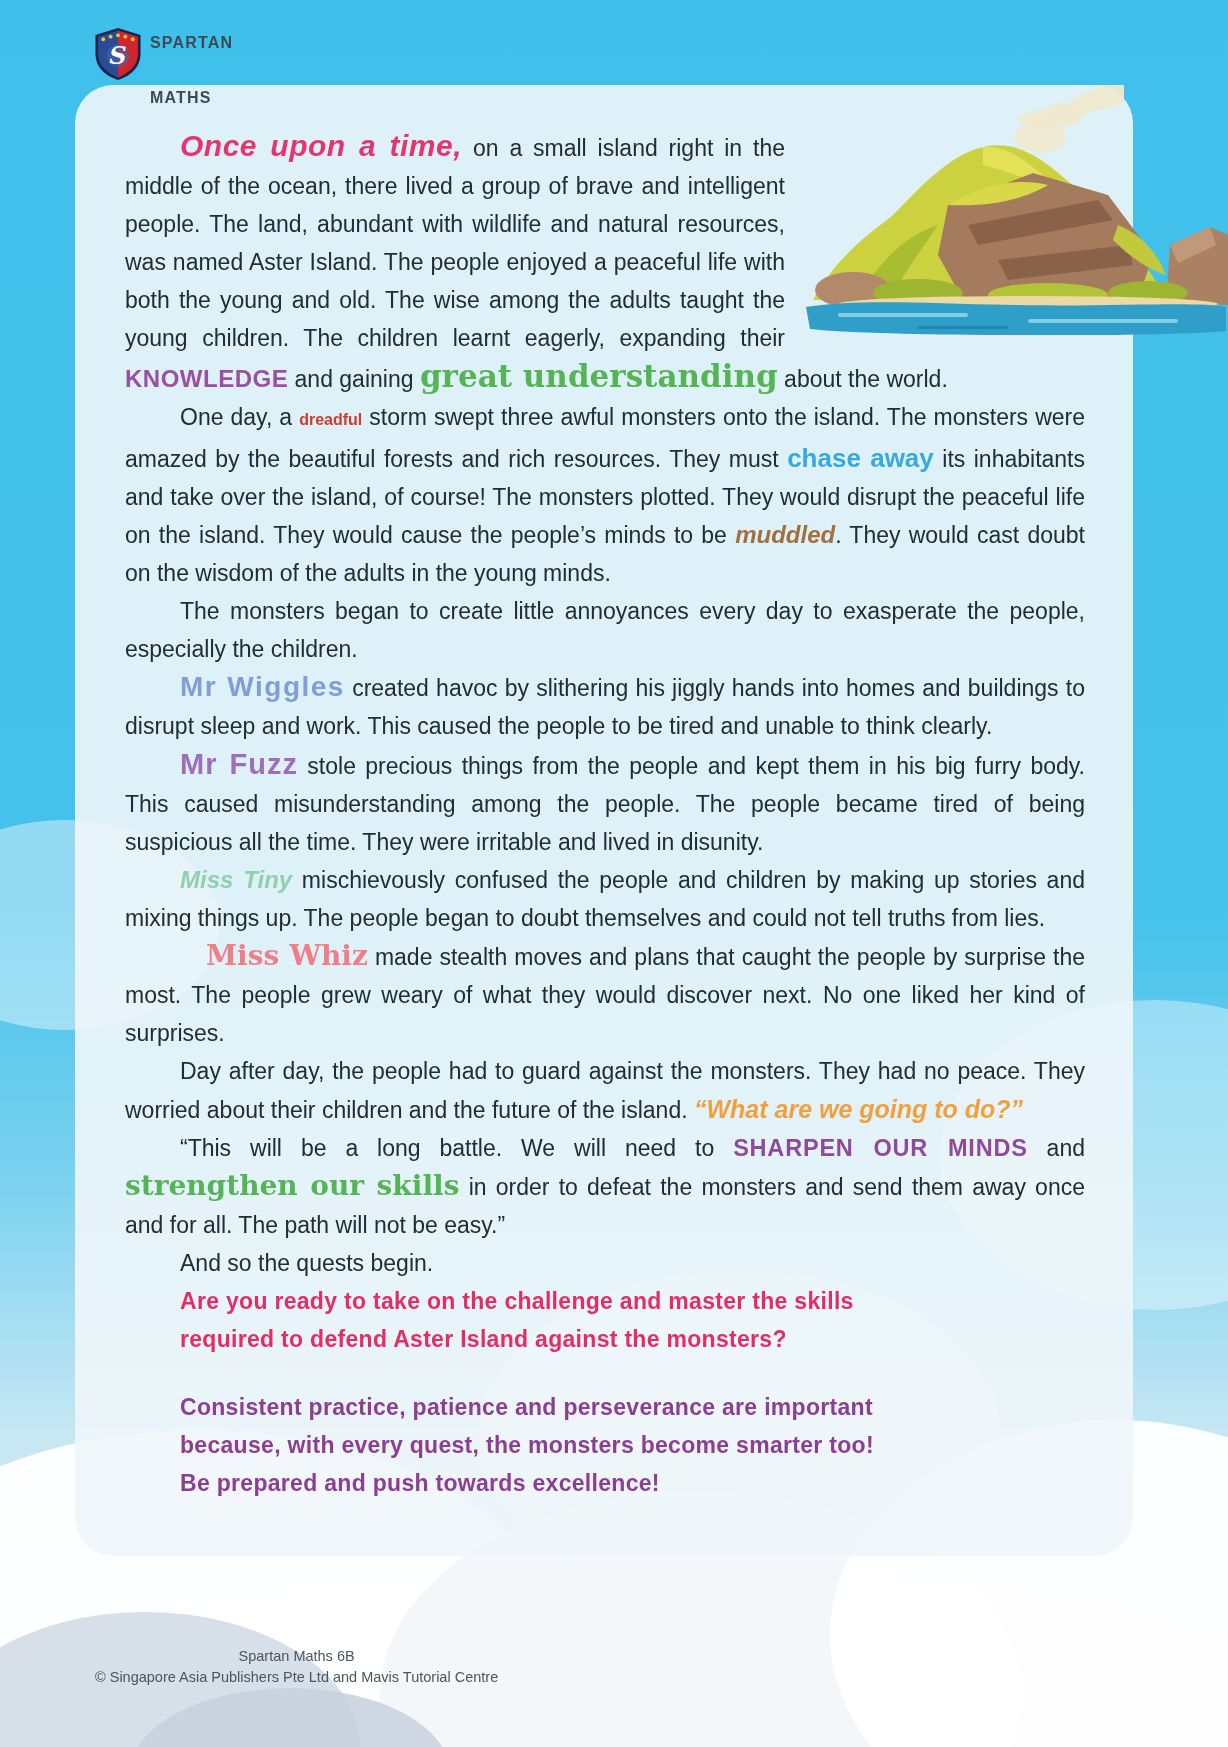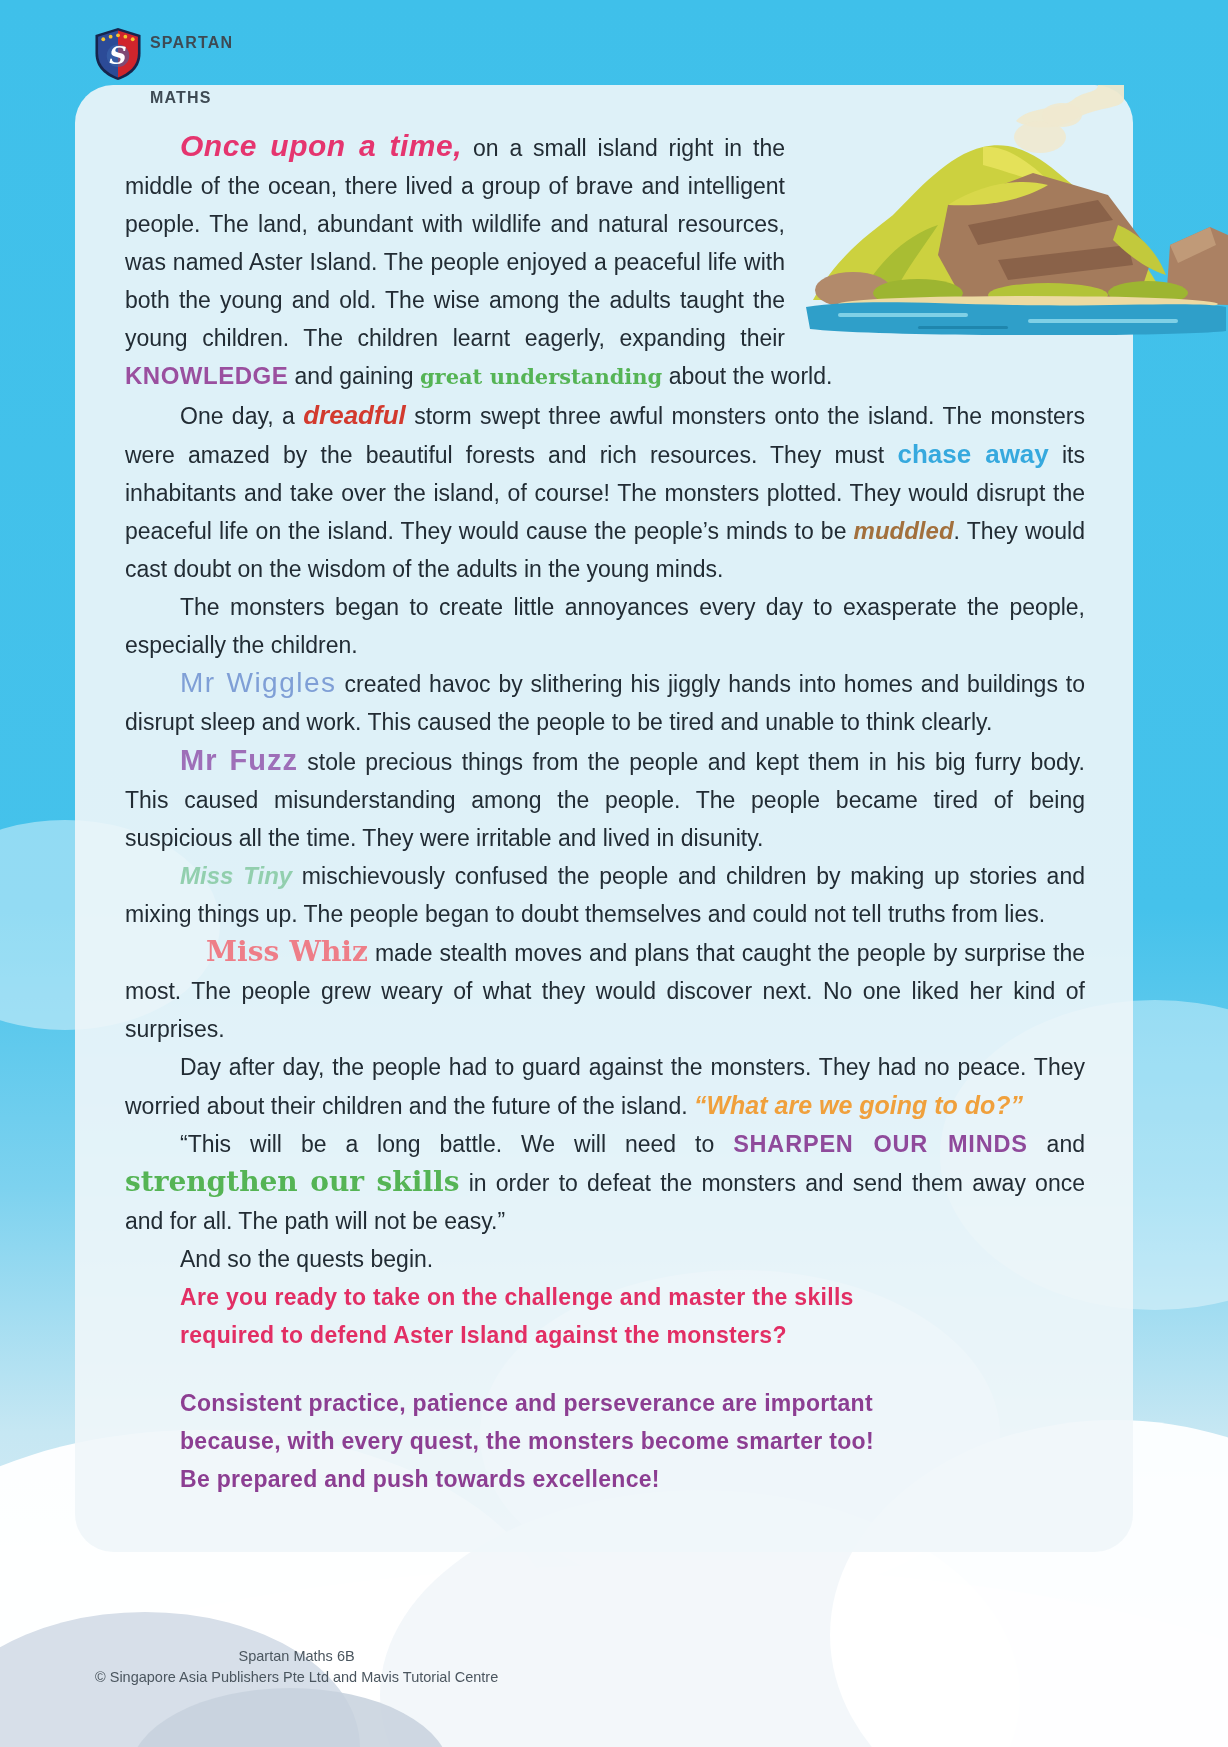--- a/index.html
+++ b/index.html
@@ -42,25 +42,25 @@
 
   
   .story p {
     margin:0; font-size:23px; line-height:38px; color:#222c34;
     text-align:justify; text-indent:55px;
   }
   .island-spacer { float:right; width:300px; height:214px; }
 
   .w-once       { font-size:30px; font-weight:bold; color:#e5356f; letter-spacing:.5px;font-style:italic; }
   .w-knowledge  { font-size:24px; font-weight:bold; color:#9a4f9f; letter-spacing:.5px; }
-  .w-great      { font-size:21px; font-weight:bold; color:#55b455; font-family:"DejaVu Serif", serif; }
-  .w-dreadful   { font-size:26px; font-weight:bold; font-style:italic; color:#d23a2e; }
+  .w-great      { font-size:31px; font-weight:bold; color:#55b455; font-family:"DejaVu Serif", serif; }
+  .w-dreadful   { font-size:16px; font-weight:bold; color:#d23a2e; }
   .w-chase      { font-size:26px; font-weight:bold; color:#36a9de; }
   .w-muddled    { font-size:24px; font-weight:bold; font-style:italic; color:#a2703d; }
-  .w-wiggles    { font-size:28px; font-weight:normal; color:#7f9fd6; letter-spacing:1.5px; }
+  .w-wiggles    { font-size:28px; font-weight:bold; color:#7f9fd6; letter-spacing:1.5px; }
   .w-fuzz       { font-size:29px; font-weight:bold; color:#9e6fb8; letter-spacing:1px; }
   .w-tiny       { font-size:24px; font-weight:bold; font-style:italic; color:#92cfae; }
   .w-whiz       { font-size:28px; font-weight:bold; color:#ee7e88; font-family:"DejaVu Serif", serif;margin-left:26px; }
   .w-oquote     { font-size:25px; font-weight:bold; font-style:italic; color:#f0a03c; }
   .w-sharpen    { font-size:23.5px; font-weight:bold; color:#8f4a9b; letter-spacing:.8px; }
   .w-strength   { font-size:28px; font-weight:bold; color:#55b455; font-family:"DejaVu Serif", serif; }
 
   .headline {
     margin:30px 0 0; text-align:center; text-indent:0;
     font-weight:bold; font-size:30px; line-height:45px; letter-spacing:.3px;

